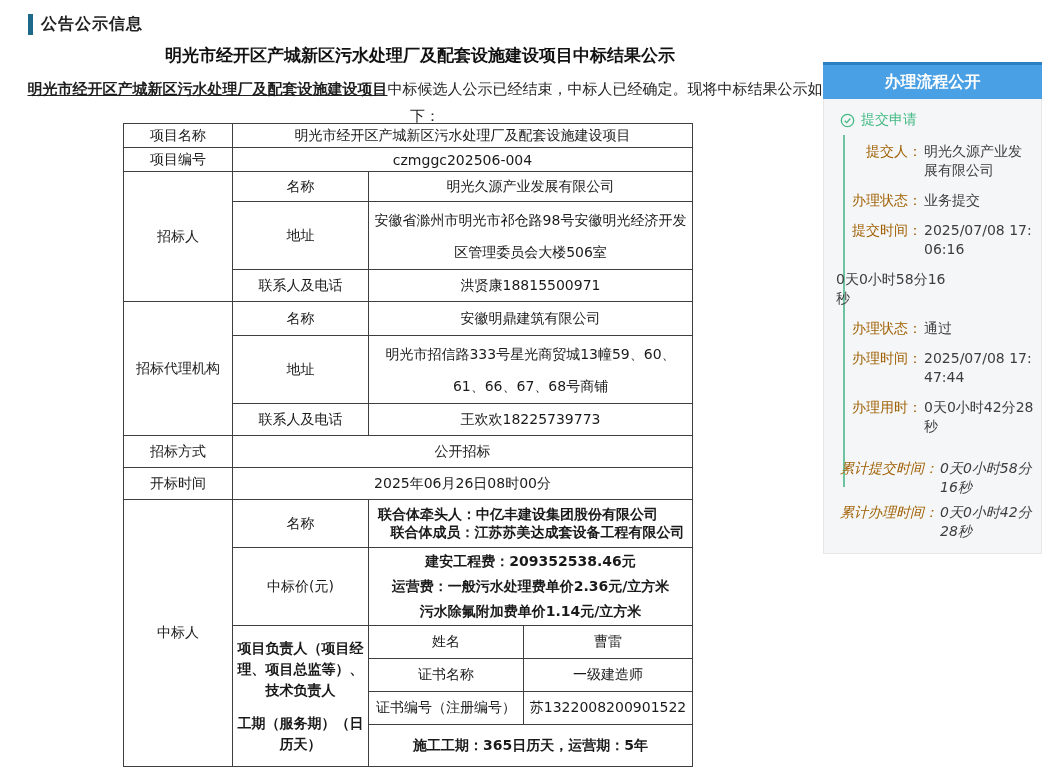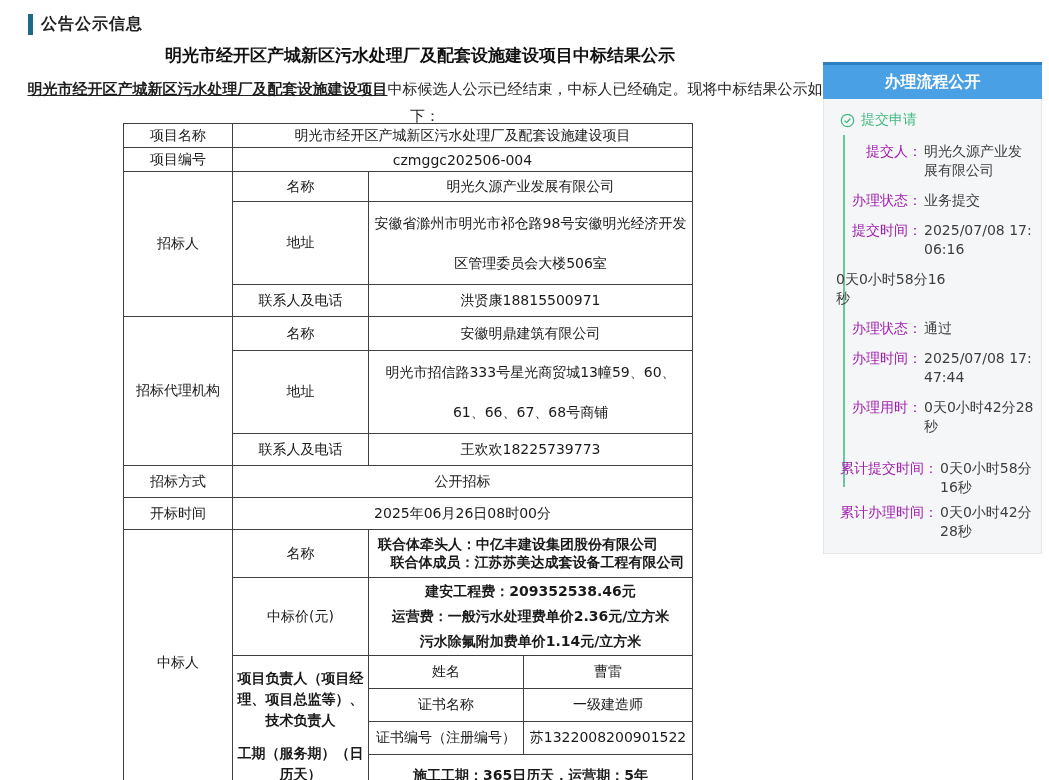--- a/index.html
+++ b/index.html
@@ -16,45 +16,45 @@
                font-size:17px; font-weight:bold; color:#111; }
   .doc-intro { position:absolute; left:25px; top:76px; width:800px; text-align:center;
                font-size:15px; line-height:27px; color:#1f1f1f; }
   .doc-intro .b { font-weight:bold; text-decoration:underline; }
 
   
   table.bid { position:absolute; left:123px; top:123px; border-collapse:collapse; table-layout:fixed;
               width:569px; font-size:14px; color:#1a1a1a;border-radius:29px; }
   table.bid td { border:1px solid #3f3f3f; text-align:center; vertical-align:middle;
                  padding:1px 3px; overflow:hidden; }
-  td.lh34 { line-height:40px; }
+  td.lh34 { line-height:32px; }
   .bold { font-weight:bold; }
   .nm1 { text-align:left; padding-left:6px; font-weight:bold; }
   .nm2 { text-align:center; padding-left:14px; font-weight:bold; }
   .price-line { font-weight:bold; line-height:25px; }
   .mgr-block { line-height:21px;font-weight:bold; }
   .mgr-gap { margin-top:12px; }
 
   
   .panel { position:absolute; left:823px; top:62px; width:219px; }
   .panel-header { height:34px; background:#4aa0e4; border-top:3px solid #2c7fc0; color:#ffffff;
                   font-size:16px; font-weight:bold; text-align:center; line-height:33px; }
   .panel-body { box-sizing:border-box; background:#f5f6f7; border:1px solid #e7e7e7; border-top:none;
                 height:455px; padding:8px 6px 12px 10px; position:relative;
                 display:flex; flex-direction:column; font-size:14px; }
   .timeline-line { position:absolute; left:19px; top:36px; width:2px; height:352px; background:#6fc4a0; }
   .step-title { display:flex; align-items:center; margin:4px 0 2px 6px; color:#42b983;
                 font-size:14px; position:relative; z-index:2; }
   .step-title .ck { width:15px; height:15px; margin-right:6px; background:#f5f6f7; border-radius:50%; }
   .step2 { margin-top:26px; }
   .item { display:flex; margin-top:11px; line-height:19px; position:relative; z-index:2; }
-  .item-label { width:88px; text-align:right; color:#a21caf; flex-shrink:0; }
+  .item-label { width:88px; text-align:right; color:#a16207; flex-shrink:0; }
   .item-value { width:112px; margin-left:2px; color:#3d3d3d; word-break:break-all; }
   .summary { margin-top:auto; }
-  .summary .item { margin-top:6px; }
+  .summary .item { margin-top:6px;font-style:italic; }
   .summary .item-label { width:104px; }
   .summary .item-value { width:100px; }
 </style>
 </head>
 <body>
 
 <div id="stage">
 
   <div class="section-header">
     <div class="bar"></div>

